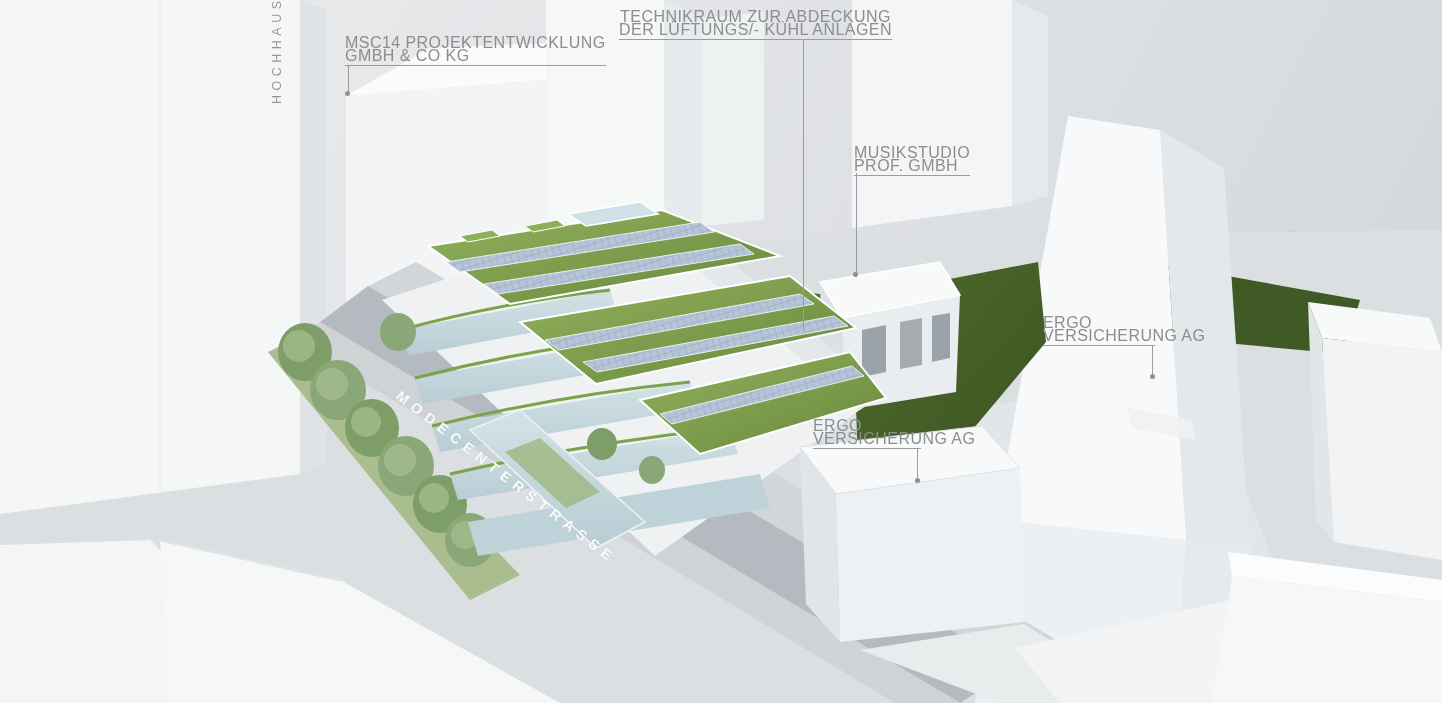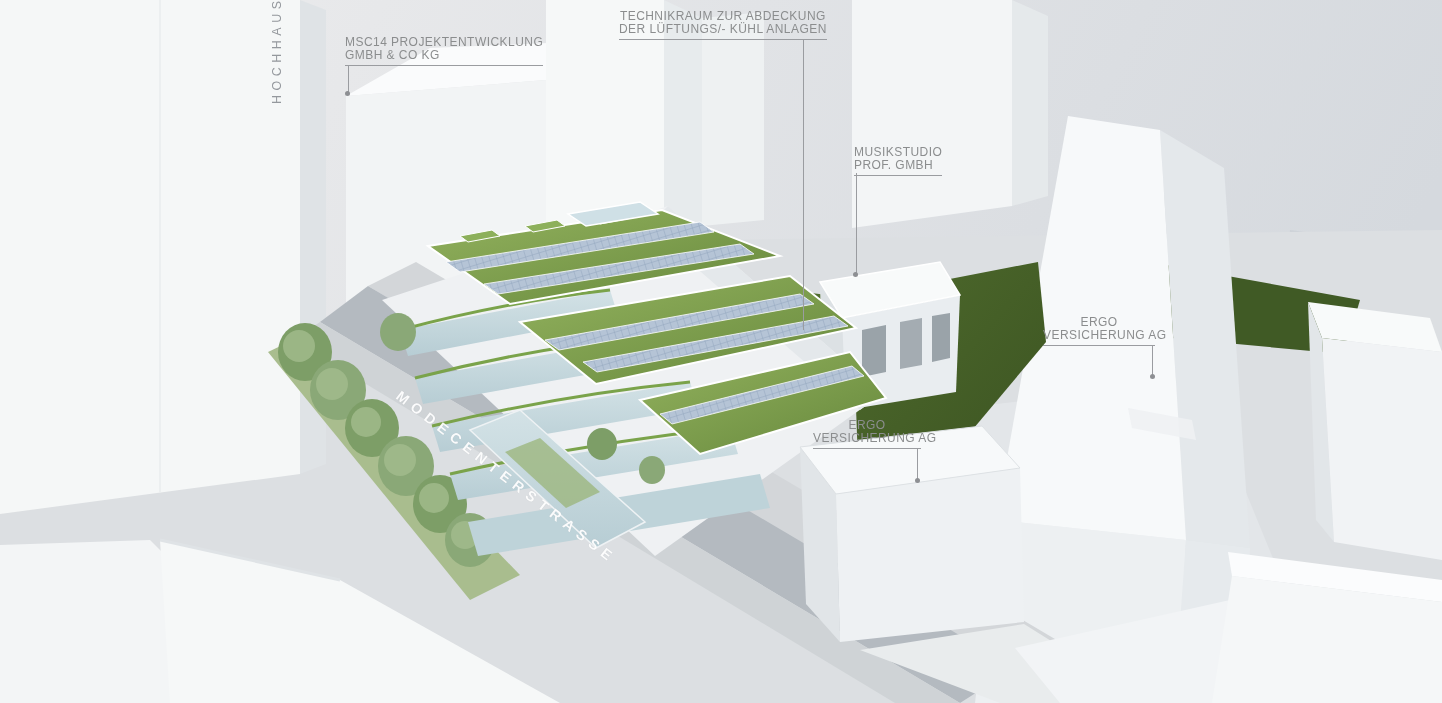--- a/index.html
+++ b/index.html
@@ -1,24 +1,24 @@
 <!DOCTYPE html>
 <html><head>
 <meta charset="utf-8">
 <style>
   html,body{margin:0;padding:0;background:#ffffff}
   .stage{position:relative;width:1442px;height:703px;overflow:hidden;
          font-family:"Liberation Sans",sans-serif;background:#e8eaec}
   .scene{position:absolute;left:0;top:0}
   .overlay{position:absolute;left:0;top:0;width:1442px;height:703px}
-  .callout{position:absolute;color:#8b8d8e;font-size:12px;line-height:13px;
+  .callout{position:absolute;color:#8b8d8e;font-size:16px;line-height:13px;
            letter-spacing:.45px;border-bottom:1px solid #9a9ca0;padding-bottom:3px;
            white-space:nowrap}
   .callout .cl{display:block}
-  .ta-c{text-align:center}.ta-r{text-align:center}
+  .ta-c{text-align:center}.ta-r{text-align:left}
   .leader{position:absolute;width:1px;background:#9a9ca0}
   .ldot{position:absolute;width:5px;height:5px;border-radius:50%;background:#8d8f93}
   .v-label{position:absolute;left:227px;top:47px;width:100px;text-align:center;
            transform:rotate(-90deg);color:#94989d;font-size:12.5px;
            letter-spacing:4.5px;white-space:nowrap}
   .street-name{position:absolute;left:398px;top:386px;color:#ffffff;font-size:14.5px;
            font-weight:bold;letter-spacing:6px;transform-origin:0 50%;
            transform:rotate(37.5deg);white-space:nowrap;opacity:.93;
            text-shadow:0 0 1px rgba(130,135,140,.35)}
 </style>

